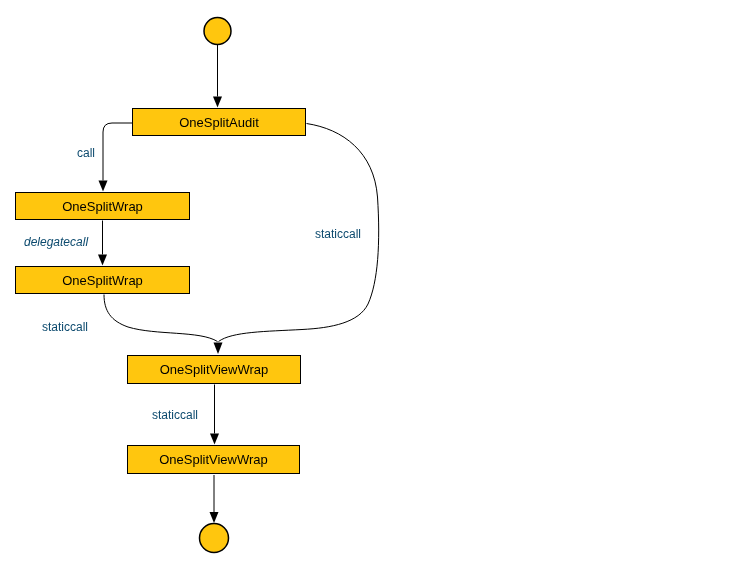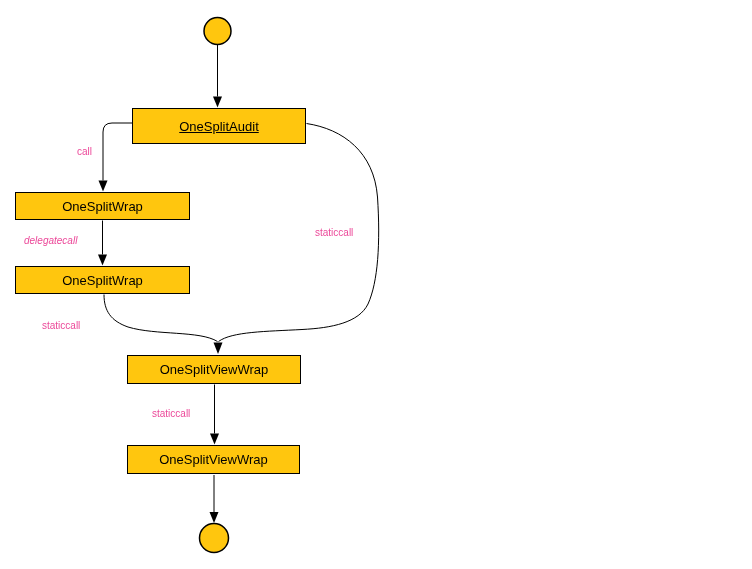--- a/index.html
+++ b/index.html
@@ -29,26 +29,26 @@
     border: 1.5px solid #000000;
     display: flex;
     align-items: center;
     justify-content: center;
     font-size: 13px;
     color: #000000;
     white-space: nowrap;
   }
   .edge-label {
     position: absolute;
-    font-size: 10px;
-    color: #ec4899;
+    font-size: 12px;
+    color: #0c4a6e;
     white-space: nowrap;
     line-height: 1;
   }
-  .box-audit  { left: 132px; top: 108px; width: 174px; height: 36px; text-decoration: underline; }
+  .box-audit  { left: 132px; top: 108px; width: 174px; height: 28px; }
   .box-wrap1  { left: 15px;  top: 192px; width: 175px; height: 28px; }
   .box-wrap2  { left: 15px;  top: 266px; width: 175px; height: 28px; }
   .box-vwrap1 { left: 127px; top: 355px; width: 174px; height: 29px; }
   .box-vwrap2 { left: 127px; top: 445px; width: 173px; height: 29px; }
   .lbl-call        { left: 77px;  top: 147px; }
   .lbl-delegate    { left: 24px;  top: 236px; font-style: italic; }
   .lbl-static-left { left: 42px;  top: 321px; }
   .lbl-static-right{ left: 315px; top: 228px; }
   .lbl-static-mid  { left: 152px; top: 409px; }
 </style>

